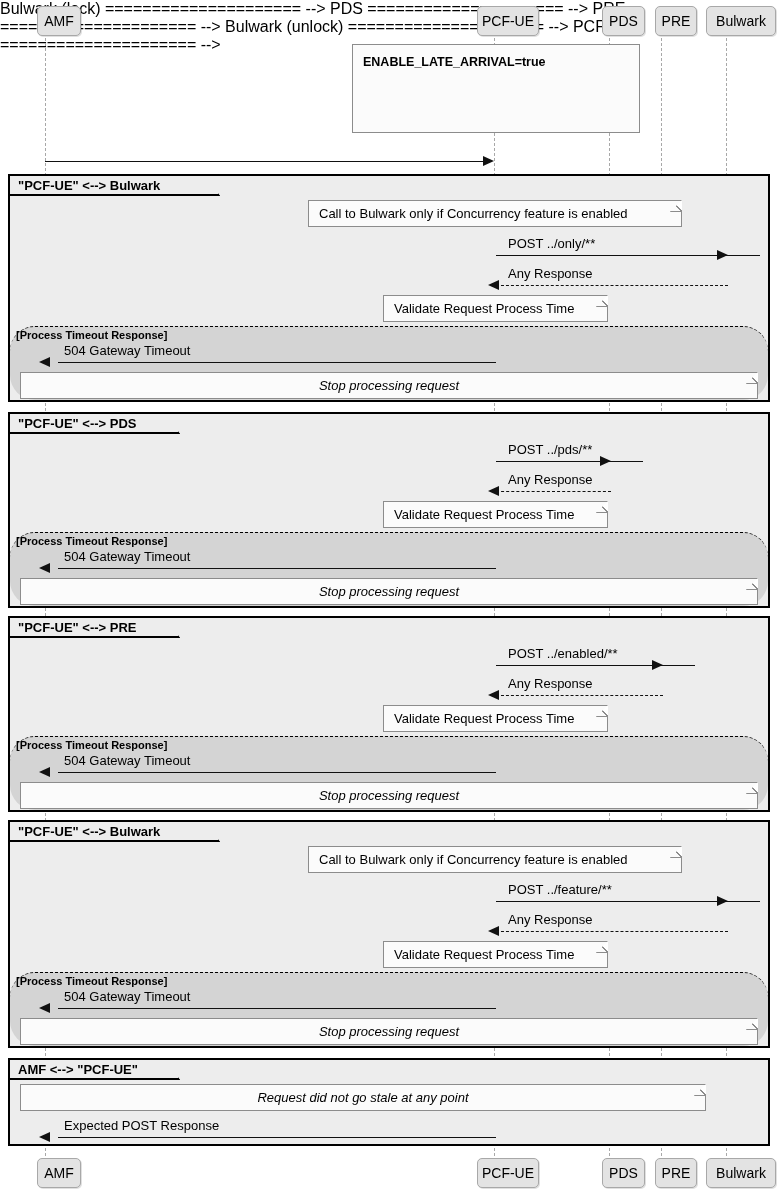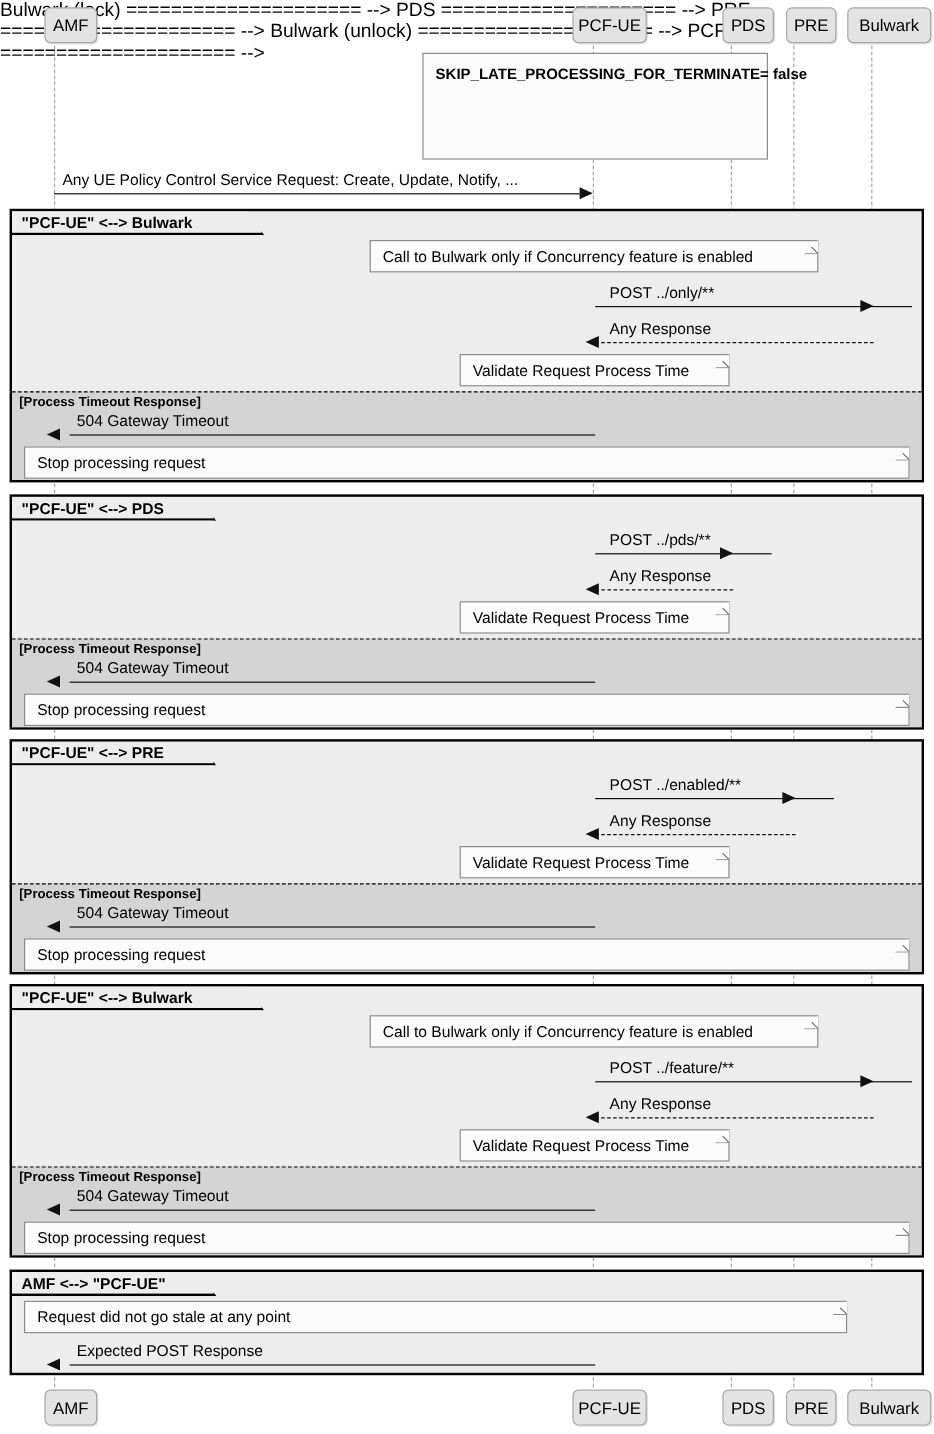--- a/index.html
+++ b/index.html
@@ -69,20 +69,21 @@
     white-space: nowrap;
     clip-path: polygon(0 0, calc(100% - 14px) 0, 100% 100%, 0 100%);
   }
   .group-alt {
     position: absolute;
     left: 0;
     right: 0;
     box-sizing: border-box;
     background: #D4D4D4;
     border-top: 1px dashed #000000;
+    border-radius: 25px;
   }
   .alt-label {
     position: absolute;
     left: 6px;
     top: 2px;
     font-size: 11px;
     font-weight: bold;
     color: #000000;
     white-space: nowrap;
   }
@@ -93,21 +94,21 @@
     box-sizing: border-box;
     background: #FBFBFB;
     border: 1px solid #8C8C8C;
     display: flex;
     align-items: center;
     font-size: 13px;
     color: #000000;
     padding: 0 10px;
     white-space: nowrap;
   }
-  .note.center { justify-content: flex-start; }
+  .note.center { justify-content: center; font-style: italic; }
   .note .fold {
     position: absolute;
     right: -1px;
     top: -1px;
     width: 11px;
     height: 11px;
     background: #FBFBFB;
     border-left: 1px solid #8C8C8C;
     border-bottom: 1px solid #8C8C8C;
     transform: rotate(0deg);
@@ -184,25 +185,24 @@
   <div class="participant" style="left:641px; top:6px; width:42px; height:30px;">
       <span>PRE</span>
     </div>
   <div class="participant" style="left:692px; top:6px; width:70px; height:30px;">
       <span>Bulwark</span>
     </div>
 
   
   <div class="note-ml" style="left:352px; top:44px; width:288px; height:89px;">
     <span class="fold" style="top:-1px;right:-1px;"></span>
-    <span class="nl">SKIP_LATE_PROCESSING_FOR_TERMINATE= false</span>
-  </div>
-
-  
-  <div class="msg-label" style="left:52px; top:142px;">Any UE Policy Control Service Request: Create, Update, Notify, ...</div>
+    <span class="nl">ENABLE_LATE_ARRIVAL=true</span>
+  </div>
+
+  
   <div class="msg-line" style="left:45px; top:161px; width:438px;"></div>
   <div class="arrow-head right" style="left:483px; top:156px;"></div>
 
    Bulwark (lock) ===================== --&gt;
   <div class="group" style="left:8px; top:174px; width:762px; height:228px;">
     <div class="group-header" style="width:210px;">
       <span>"PCF-UE" &lt;--&gt; Bulwark</span>
     </div>
 
     <div class="note" style="left:298px; top:24px; width:374px; height:27px;">

